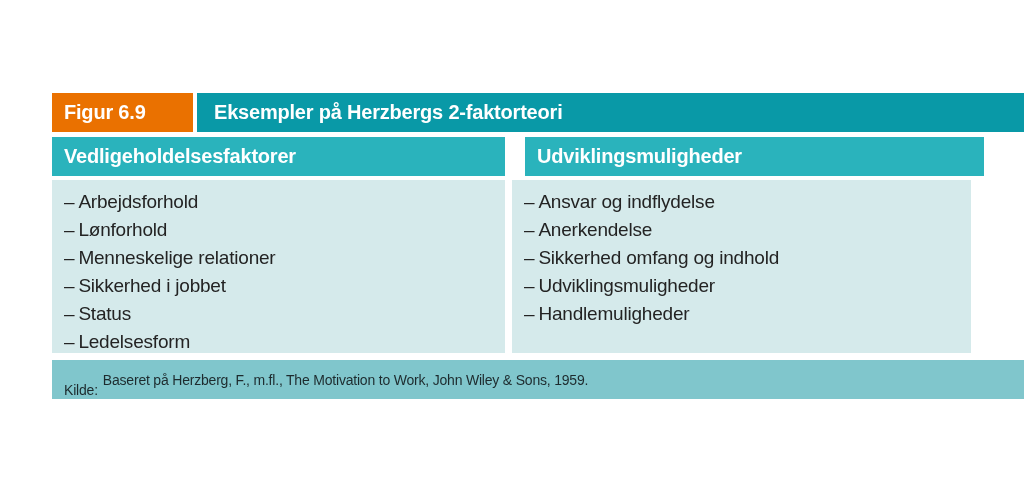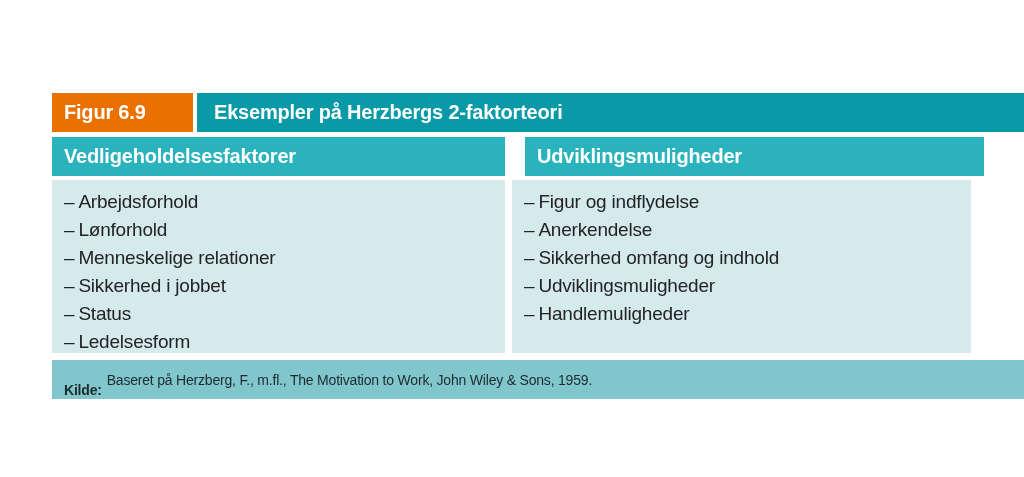--- a/index.html
+++ b/index.html
@@ -90,21 +90,21 @@
     height: 39px;
     background: var(--source-teal, #80C6CC);
     color: #1D2B2E;
     font-size: 14px;
     display: flex;
     align-items: center;
     padding-left: 12px;
     box-sizing: border-box;
   }
   .source-label {
-    font-weight: bold;
+    font-weight: normal;
     margin-right: 5px;
     margin-top: 20px;
   }
 </style>
 </head>
 <body>
 
 <div id="canvas">
   <div id="figure">
 
@@ -121,21 +121,21 @@
     <div class="body-row">
       <div class="body-cell cell-left">
         <div class="li"><span class="dash">–</span><span>Arbejdsforhold</span></div>
         <div class="li"><span class="dash">–</span><span>Lønforhold</span></div>
         <div class="li"><span class="dash">–</span><span>Menneskelige relationer</span></div>
         <div class="li"><span class="dash">–</span><span>Sikkerhed i jobbet</span></div>
         <div class="li"><span class="dash">–</span><span>Status</span></div>
         <div class="li"><span class="dash">–</span><span>Ledelsesform</span></div>
       </div>
       <div class="body-cell cell-right">
-        <div class="li"><span class="dash">–</span><span>Figur og indflydelse</span></div>
+        <div class="li"><span class="dash">–</span><span>Ansvar og indflydelse</span></div>
         <div class="li"><span class="dash">–</span><span>Anerkendelse</span></div>
         <div class="li"><span class="dash">–</span><span>Sikkerhed omfang og indhold</span></div>
         <div class="li"><span class="dash">–</span><span>Udviklingsmuligheder</span></div>
         <div class="li"><span class="dash">–</span><span>Handlemuligheder</span></div>
       </div>
     </div>
 
     <div class="source-row">
       <span class="source-label">Kilde:</span>
         <span>Baseret på Herzberg, F., m.fl., The Motivation to Work, John Wiley &amp; Sons, 1959.</span>

